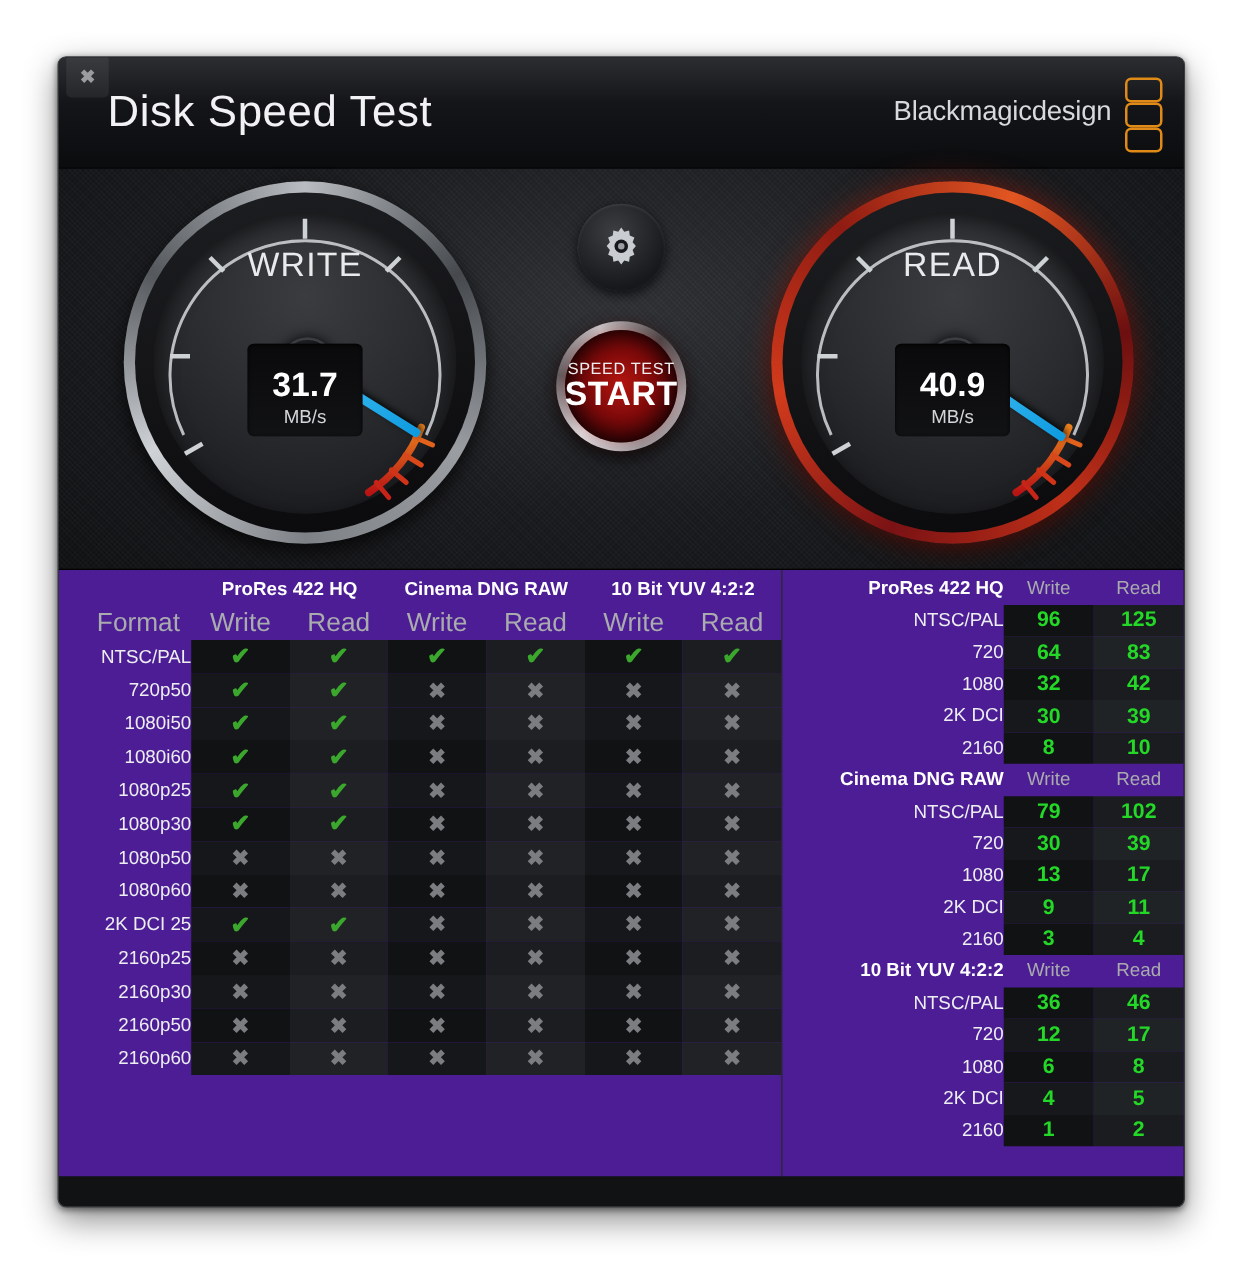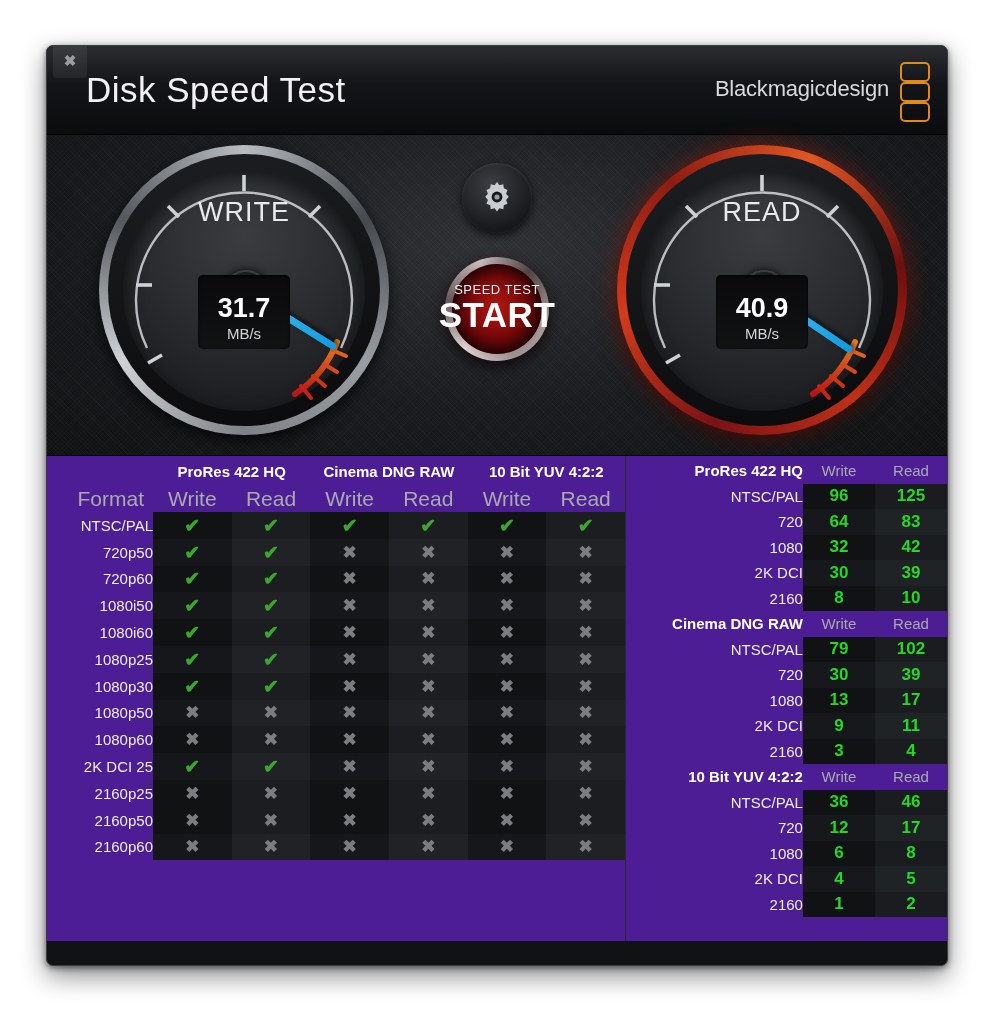--- a/index.html
+++ b/index.html
@@ -105,21 +105,21 @@
     display:flex;align-items:center;justify-content:center;cursor:pointer;}
   
   #startbtn{position:absolute;left:398px;top:122px;width:104px;height:104px;border-radius:50%;
     background:conic-gradient(from 160deg,#9a9da2,#dfe2e6,#5d6064,#c8cbcf,#45484b,#a6a9ad,#9a9da2);
     box-shadow:0 5px 14px rgba(0,0,0,.75);cursor:pointer;}
   #startinner{position:absolute;inset:7px;border-radius:50%;
     background:radial-gradient(circle at 50% 48%,#b3150f 0%,#7e0a0a 42%,#3a0305 76%,#190002 100%);
     box-shadow:inset 0 0 18px rgba(0,0,0,.85), 0 0 16px rgba(190,30,20,.35);
     display:flex;flex-direction:column;align-items:center;justify-content:center;}
   #startinner .l1{color:#f0f0f2;font-size:13px;letter-spacing:.5px;line-height:1;}
-  #startinner .l2{color:#fff;font-size:35px;font-weight:bold;letter-spacing:.5px;line-height:1.1;}
+  #startinner .l2{color:#fff;font-size:27px;font-weight:bold;letter-spacing:.5px;line-height:1.1;}
 
   
   #panelhdr{position:relative;height:44px;background:linear-gradient(180deg,#1a1b1e,#101113);
     border-bottom:1px solid #000;}
   #panelhdr .h{position:absolute;top:9px;color:#e8e9eb;font-size:22px;font-weight:300;}
   #panelhdr .h.left{left:0;width:578px;text-align:center;}
   #panelhdr .h.right{left:580px;width:320px;text-align:center;}
 
   
   #bodysplit{position:relative;height:485px;background:#4c1d95;display:flex;}
@@ -311,29 +311,20 @@
             </tr>
             <tr class="r-alt">
               <td class="fmtlbl">720p50</td>
               <td class="mark c-odd"><span class="ok">✔</span></td>
               <td class="mark c-even"><span class="ok">✔</span></td>
               <td class="mark c-odd"><span class="no">✖</span></td>
               <td class="mark c-even"><span class="no">✖</span></td>
               <td class="mark c-odd"><span class="no">✖</span></td>
               <td class="mark c-even"><span class="no">✖</span></td>
             </tr>
-            <tr>
-              <td class="fmtlbl">720p60</td>
-              <td class="mark c-odd"><span class="ok">✔</span></td>
-              <td class="mark c-even"><span class="ok">✔</span></td>
-              <td class="mark c-odd"><span class="no">✖</span></td>
-              <td class="mark c-even"><span class="no">✖</span></td>
-              <td class="mark c-odd"><span class="no">✖</span></td>
-              <td class="mark c-even"><span class="no">✖</span></td>
-            </tr>
             <tr class="r-alt">
               <td class="fmtlbl">1080i50</td>
               <td class="mark c-odd"><span class="ok">✔</span></td>
               <td class="mark c-even"><span class="ok">✔</span></td>
               <td class="mark c-odd"><span class="no">✖</span></td>
               <td class="mark c-even"><span class="no">✖</span></td>
               <td class="mark c-odd"><span class="no">✖</span></td>
               <td class="mark c-even"><span class="no">✖</span></td>
             </tr>
             <tr>
@@ -385,20 +376,29 @@
               <td class="fmtlbl">2K DCI 25</td>
               <td class="mark c-odd"><span class="ok">✔</span></td>
               <td class="mark c-even"><span class="ok">✔</span></td>
               <td class="mark c-odd"><span class="no">✖</span></td>
               <td class="mark c-even"><span class="no">✖</span></td>
               <td class="mark c-odd"><span class="no">✖</span></td>
               <td class="mark c-even"><span class="no">✖</span></td>
             </tr>
             <tr>
               <td class="fmtlbl">2160p25</td>
+              <td class="mark c-odd"><span class="no">✖</span></td>
+              <td class="mark c-even"><span class="no">✖</span></td>
+              <td class="mark c-odd"><span class="no">✖</span></td>
+              <td class="mark c-even"><span class="no">✖</span></td>
+              <td class="mark c-odd"><span class="no">✖</span></td>
+              <td class="mark c-even"><span class="no">✖</span></td>
+            </tr>
+            <tr class="r-alt">
+              <td class="fmtlbl">2160p30</td>
               <td class="mark c-odd"><span class="no">✖</span></td>
               <td class="mark c-even"><span class="no">✖</span></td>
               <td class="mark c-odd"><span class="no">✖</span></td>
               <td class="mark c-even"><span class="no">✖</span></td>
               <td class="mark c-odd"><span class="no">✖</span></td>
               <td class="mark c-even"><span class="no">✖</span></td>
             </tr>
             <tr>
               <td class="fmtlbl">2160p50</td>
               <td class="mark c-odd"><span class="no">✖</span></td>

